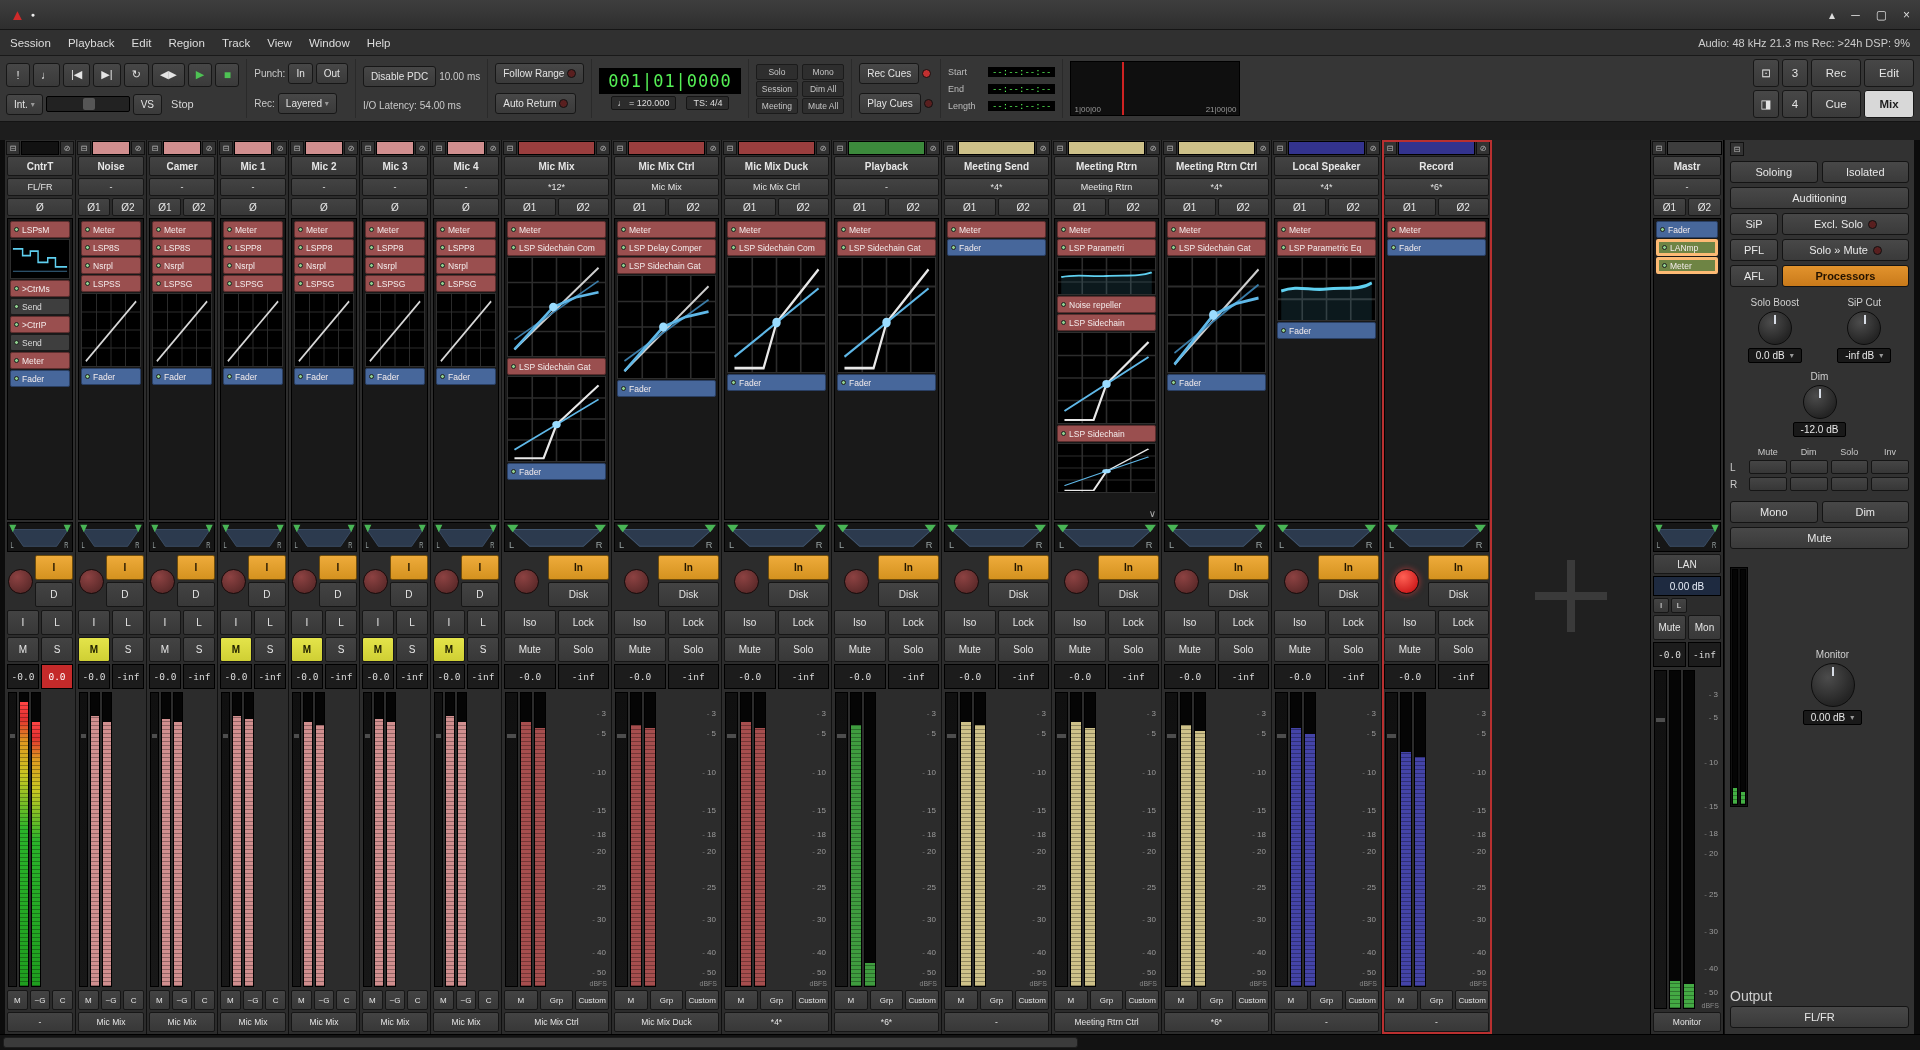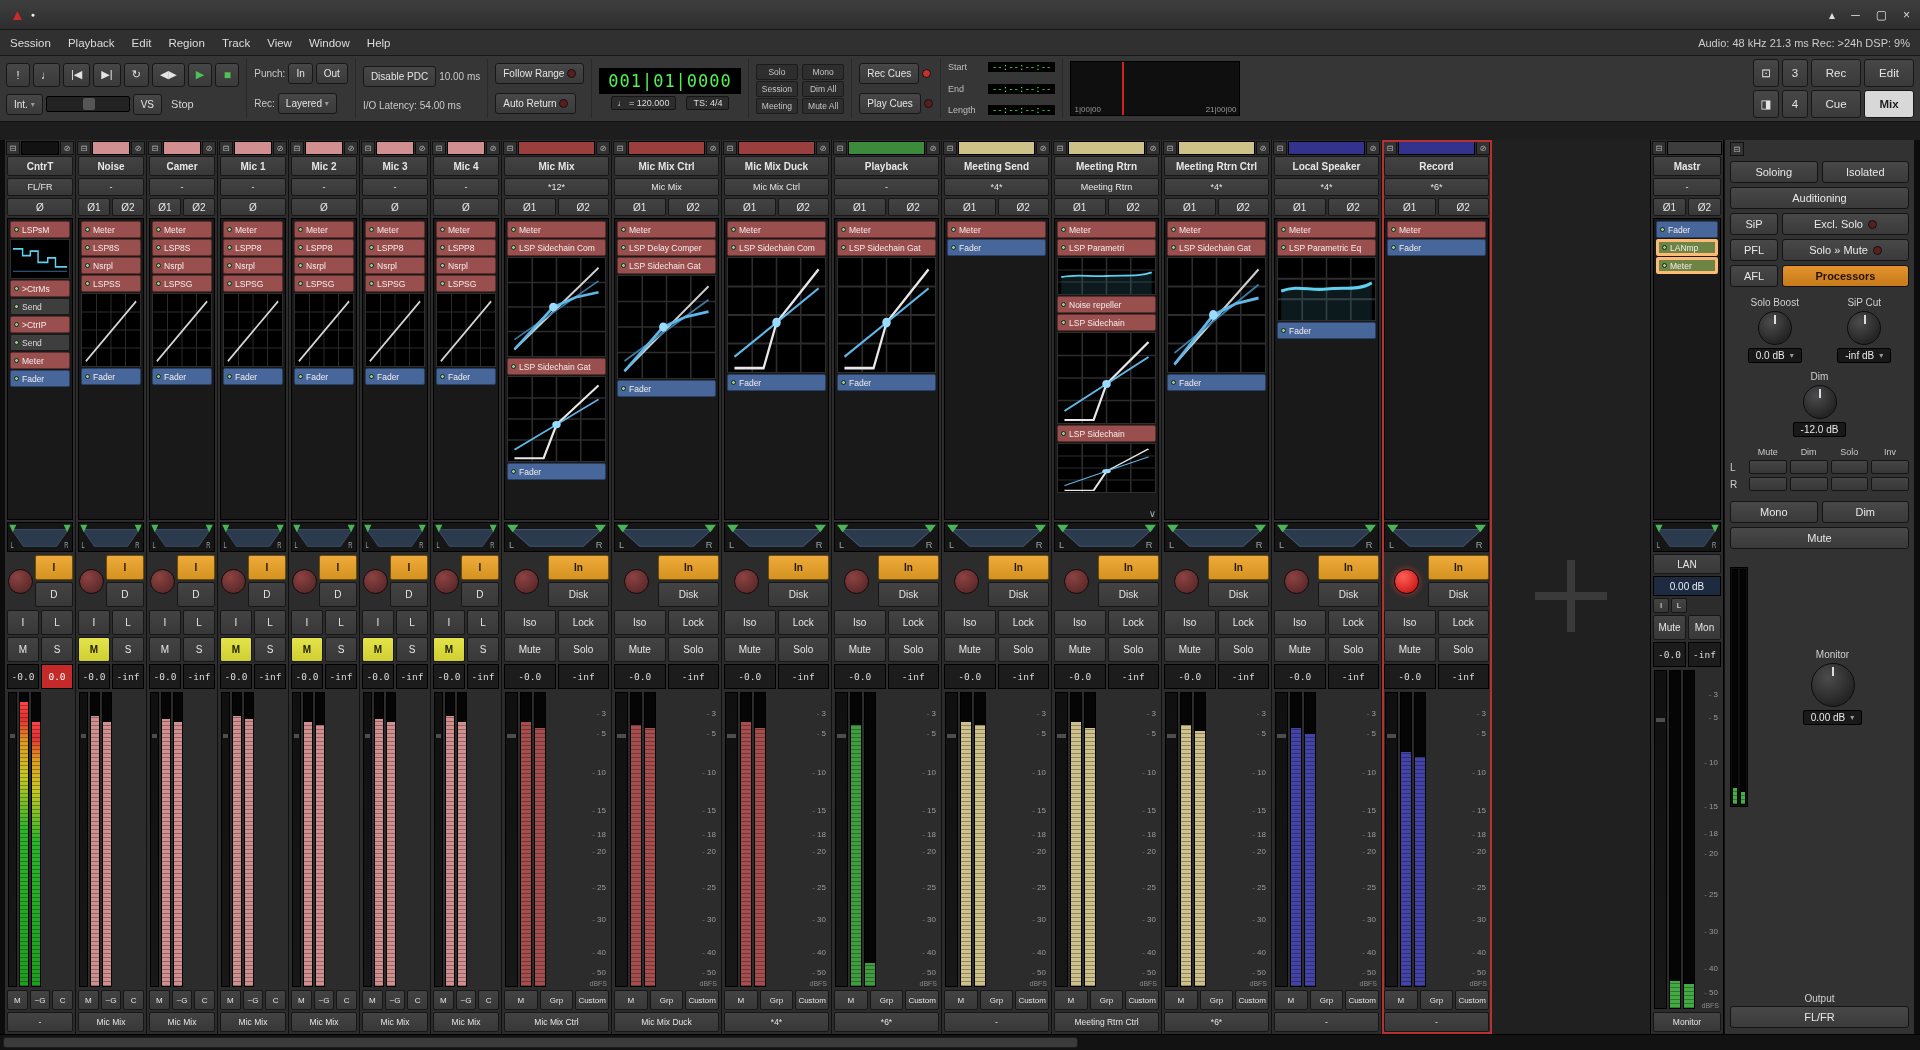--- a/index.html
+++ b/index.html
@@ -155,21 +155,21 @@
   .ddval { background:#191919; border:1px solid #000; color:#e8e8e8; font-size:10px; padding:1px 7px;
     border-radius:2px; display:inline-flex; gap:5px; align-items:center; }
   .dd-arrow { color:#999; font-size:8px; }
   .matrix { display:grid; grid-template-columns:16px repeat(4,1fr); gap:3px; margin-top:10px; align-items:center; }
   .mx-h { font-size:9px; color:#c8c8c8; text-align:center; }
   .mx-r { font-size:10px; color:#c8c8c8; }
   .mbtn2 { height:14px; background:linear-gradient(#454545,#373737); border:1px solid #151515; border-radius:2px; }
   .meterblock { display:flex; gap:8px; margin-top:16px; height:240px; }
   .vmeter { width:18px; background:#111; border:1px solid #000; display:flex; gap:2px; padding:1px; }
   .vmeter .mbar { flex:1; width:auto; }
-  .mon-out-label { text-align:center; font-size:10px; color:#cfcfcf; margin-top:auto; }
+  .mon-out-label { font-size:14px; color:#cfcfcf; margin-top:auto; }
   
   .hscroll { height:16px; background:#121212; border-top:1px solid #000; position:relative; }
   .hthumb { position:absolute; left:3px; top:2px; bottom:2px; width:56%; background:#3b3b3b; border-radius:3px; border:1px solid #1d1d1d; }
   .right-edge { flex:1; background:#0c0c0c; }
 </style>
 </head>
 <body>
 
 <div class="titlebar">
   <span class="logo">▲</span>
@@ -279,21 +279,21 @@
     <div class="trow">
       <div class="tbtn small">Rec Cues</div>
       <span class="led on"></span>
     </div>
     <div class="trow">
       <div class="tbtn small">Play Cues</div>
       <span class="led"></span>
     </div>
   </div>
 
-  <div class="tgroup" style="justify-content:space-between; gap:1px;">
+  <div class="tgroup" style="justify-content:center; gap:1px;">
     <div class="rrow">
       <span class="rlabel">Start</span>
       <span class="rval">--:--:--:--</span>
     </div>
     <div class="rrow">
       <span class="rlabel">End</span>
       <span class="rval">--:--:--:--</span>
     </div>
     <div class="rrow">
       <span class="rlabel">Length</span>

